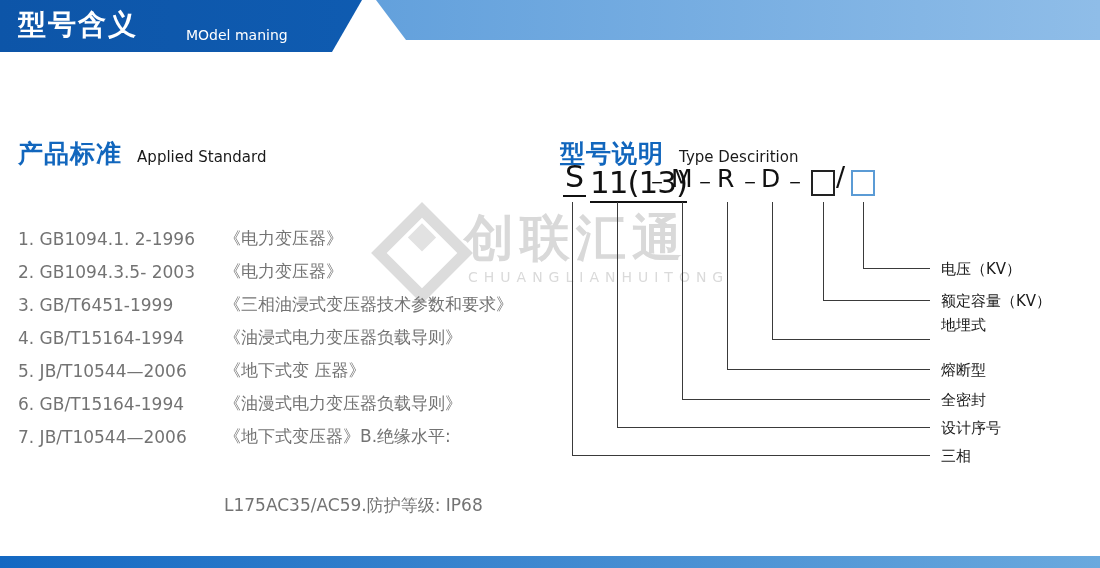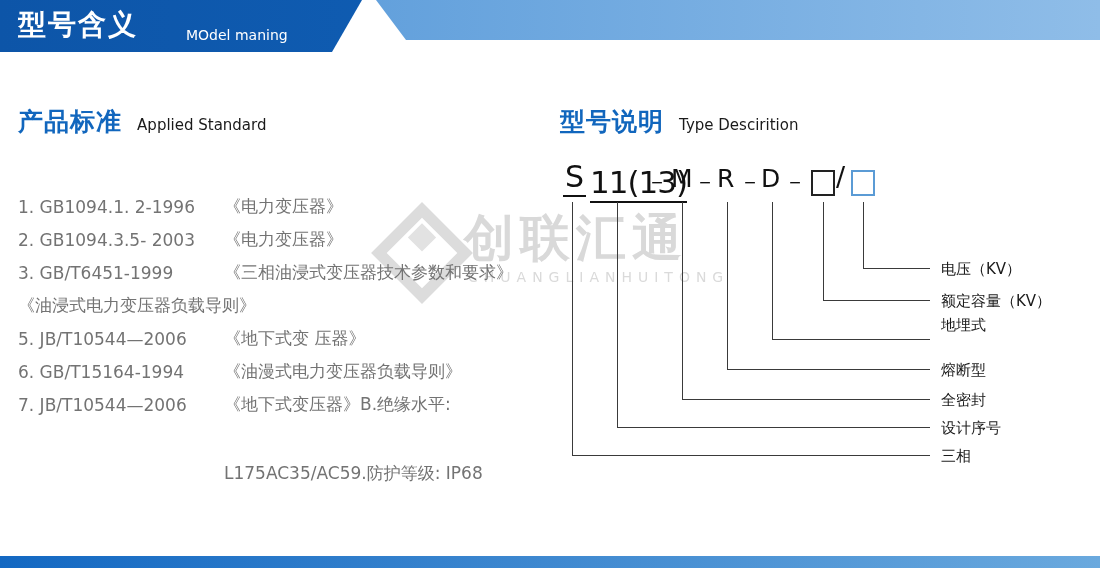--- a/index.html
+++ b/index.html
@@ -22,21 +22,21 @@
     background:linear-gradient(90deg,#1368c2,#6aa9de);}
 
   
   .watermark{position:absolute;left:378px;top:205px;width:360px;height:95px;z-index:0;}
   .wm-diamond{position:absolute;left:8px;top:12px;width:50px;height:50px;border:11px solid #dcdcdc;transform:rotate(45deg);}
   .wm-diamond-inner{position:absolute;left:4px;top:4px;width:20px;height:20px;background:#e2e2e2;}
   .wm-cn{position:absolute;left:86px;top:0;font-size:50px;font-weight:bold;color:#d9d9d9;letter-spacing:6px;white-space:nowrap;}
   .wm-en{position:absolute;left:90px;top:64px;font-size:14px;letter-spacing:6px;color:#dadada;white-space:nowrap;}
 
   
-  .sec-title{white-space:nowrap;}
+  .sec-title{white-space:nowrap;margin-top:32px;}
   .sec-cn{font-size:25px;font-weight:bold;color:#1166bd;letter-spacing:1px;}
   .sec-en{font-size:15px;color:#1a1a1a;margin-left:10px;}
 
   
   .standards{position:absolute;left:18px;top:105px;width:545px;z-index:1;}
   .std-list{margin-top:52px;font-size:17px;color:#737373;}
   .std-row{display:flex;height:33px;align-items:center;white-space:nowrap;}
   .std-code{width:206px;flex:none;}
   .std-cont{margin-left:206px;height:33px;display:flex;align-items:center;white-space:nowrap;margin-top:36px;}
 
@@ -87,20 +87,21 @@
       </div>
       <div class="std-row">
         <span class="std-code">2. GB1094.3.5- 2003</span>
         <span class="std-desc">《电力变压器》</span>
       </div>
       <div class="std-row">
         <span class="std-code">3. GB/T6451-1999</span>
         <span class="std-desc">《三相油浸式变压器技术参数和要求》</span>
       </div>
       <div class="std-row">
+        <span class="std-code">4. GB/T15164-1994</span>
         <span class="std-desc">《油浸式电力变压器负载导则》</span>
       </div>
       <div class="std-row">
         <span class="std-code">5. JB/T10544—2006</span>
         <span class="std-desc">《地下式变 压器》</span>
       </div>
       <div class="std-row">
         <span class="std-code">6. GB/T15164-1994</span>
         <span class="std-desc">《油漫式电力变压器负载导则》</span>
       </div>

